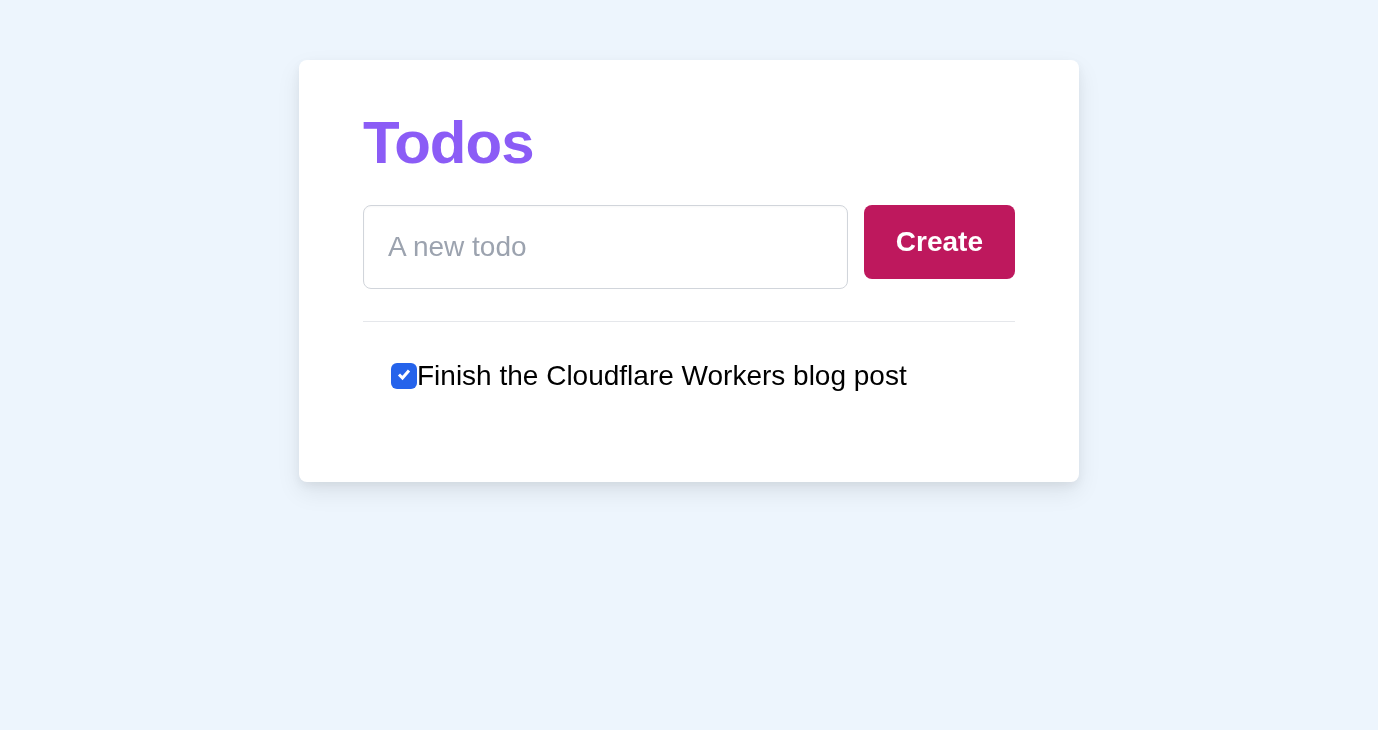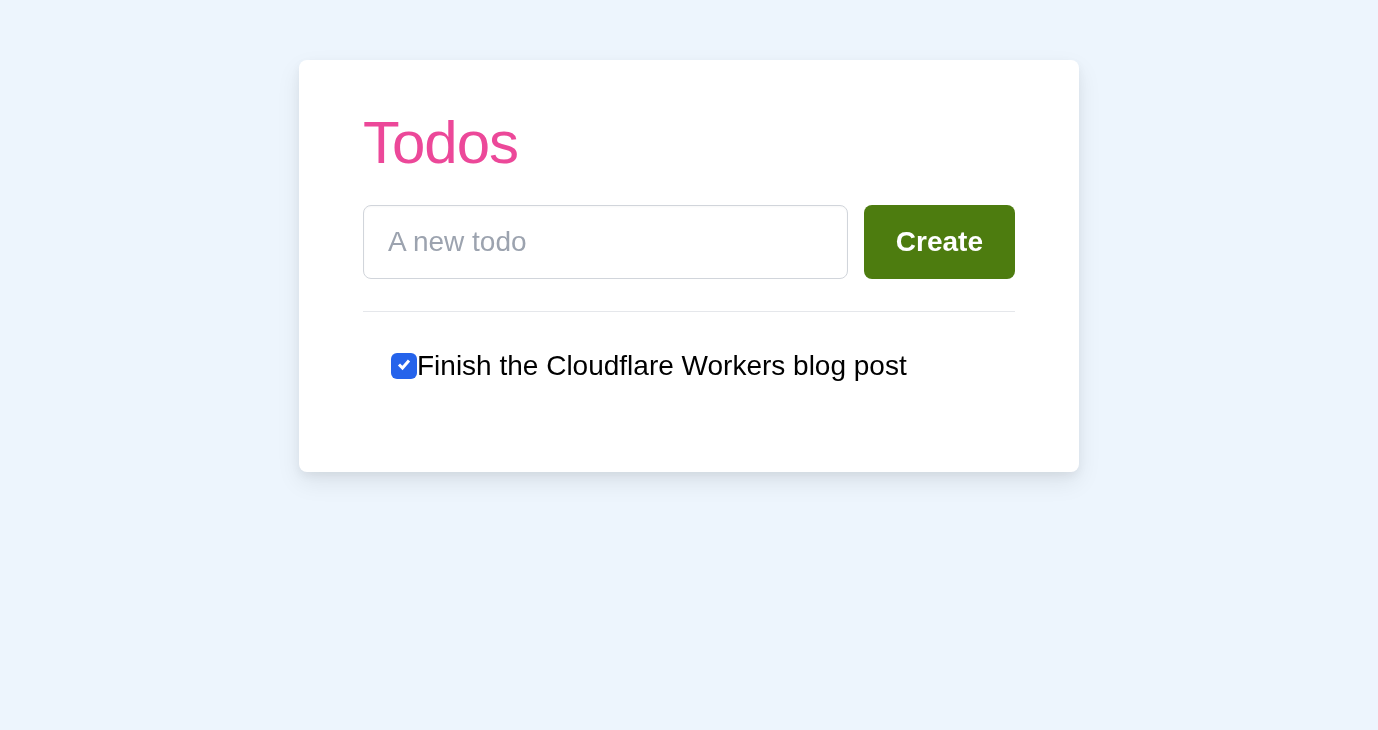--- a/index.html
+++ b/index.html
@@ -22,54 +22,54 @@
     .card {
       width: 780px;
       background: #ffffff;
       border-radius: 8px;
       box-shadow: 0 10px 25px rgba(0,0,0,0.08), 0 4px 10px rgba(0,0,0,0.05);
       padding: 48px 64px 80px 64px;
     }
     
     .title {
       font-size: 60px;
-      font-weight: 400;
-      color: #ec4899;
+      font-weight: 700;
+      color: #8b5cf6;
       letter-spacing: -1px;
       margin-bottom: 28px;
     }
     
     .input-row {
       display: flex;
       gap: 16px;
       align-items: stretch;
       padding-bottom: 32px;
       border-bottom: 1px solid #e5e7eb;
     }
     
     .todo-input {
       flex: 1;
-      height: 74px;
+      height: 84px;
       border: 1px solid #d1d5db;
       border-radius: 8px;
       padding: 0 24px;
       font-size: 28px;
       color: #374151;
       box-shadow: inset 0 1px 2px rgba(0,0,0,0.03);
       outline: none;
     }
     
     .todo-input::placeholder {
       color: #9ca3af;
     }
     
     .create-button {
       height: 74px;
       padding: 0 32px;
-      background: #4d7c0f;
+      background: #be185d;
       color: #ffffff;
       border: none;
       border-radius: 8px;
       font-size: 28px;
       font-weight: 700;
       cursor: pointer;
     }
     
     .todo-list {
       padding-top: 28px;

